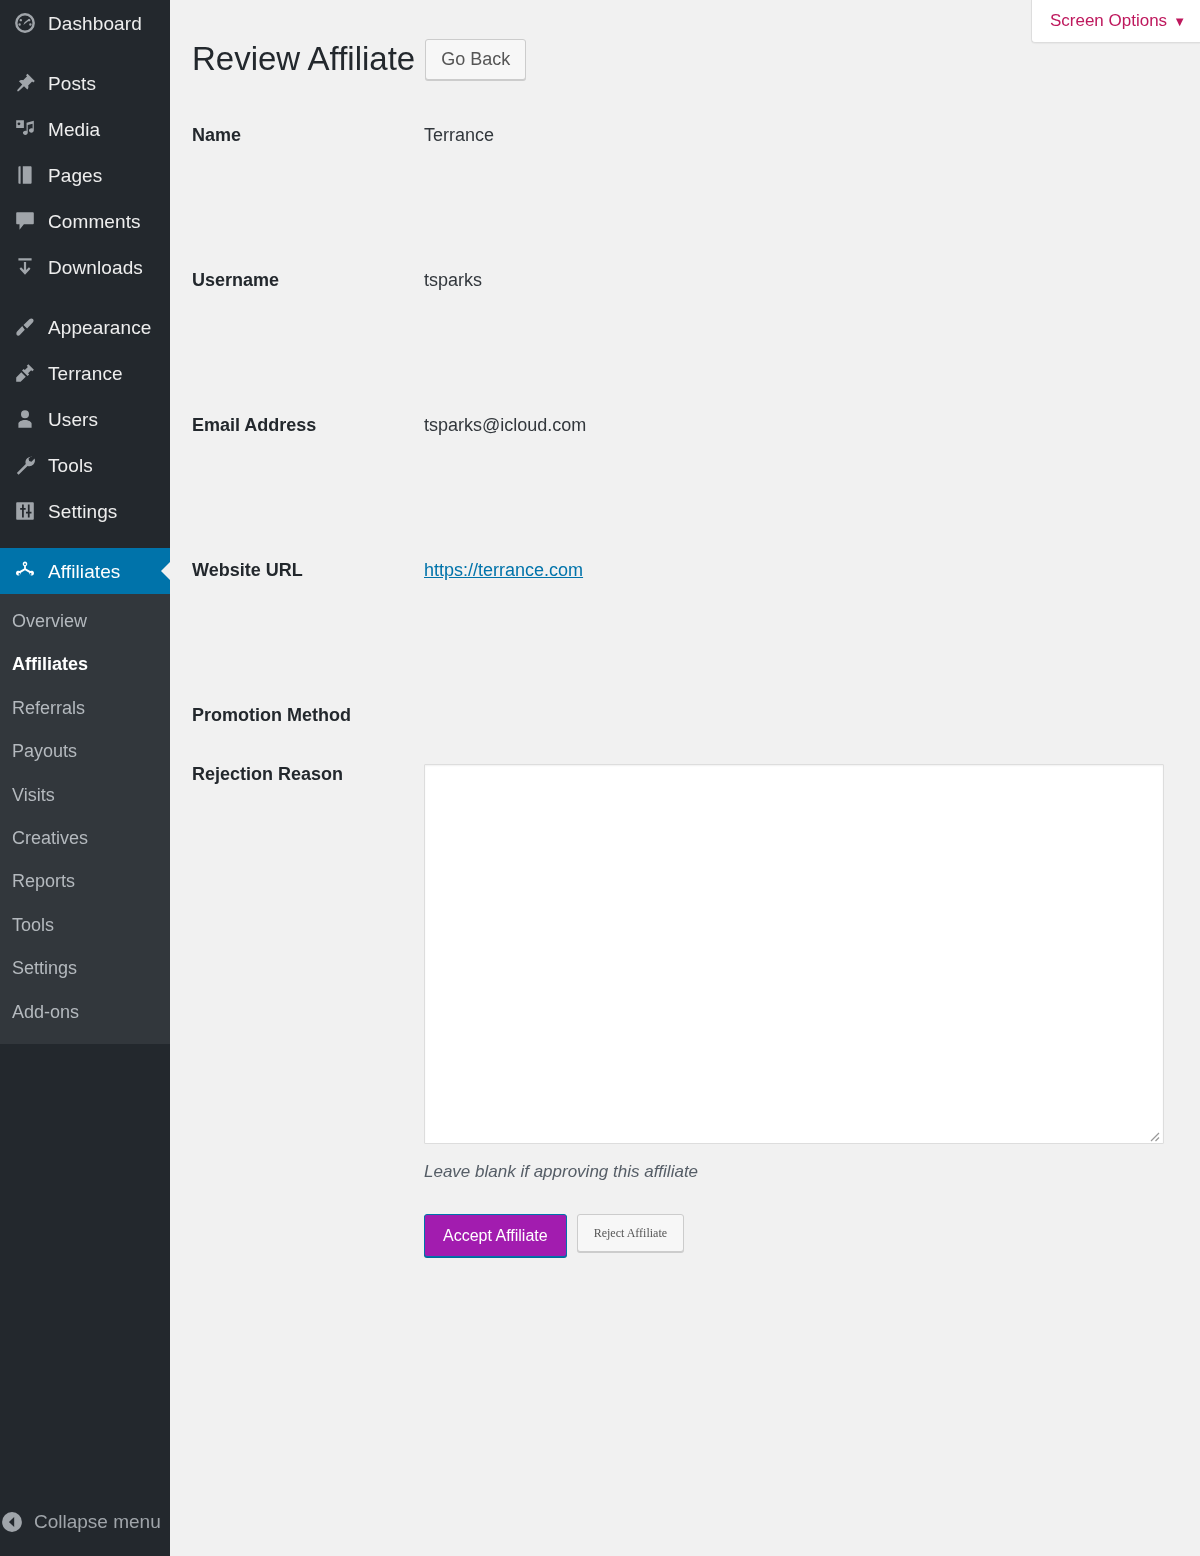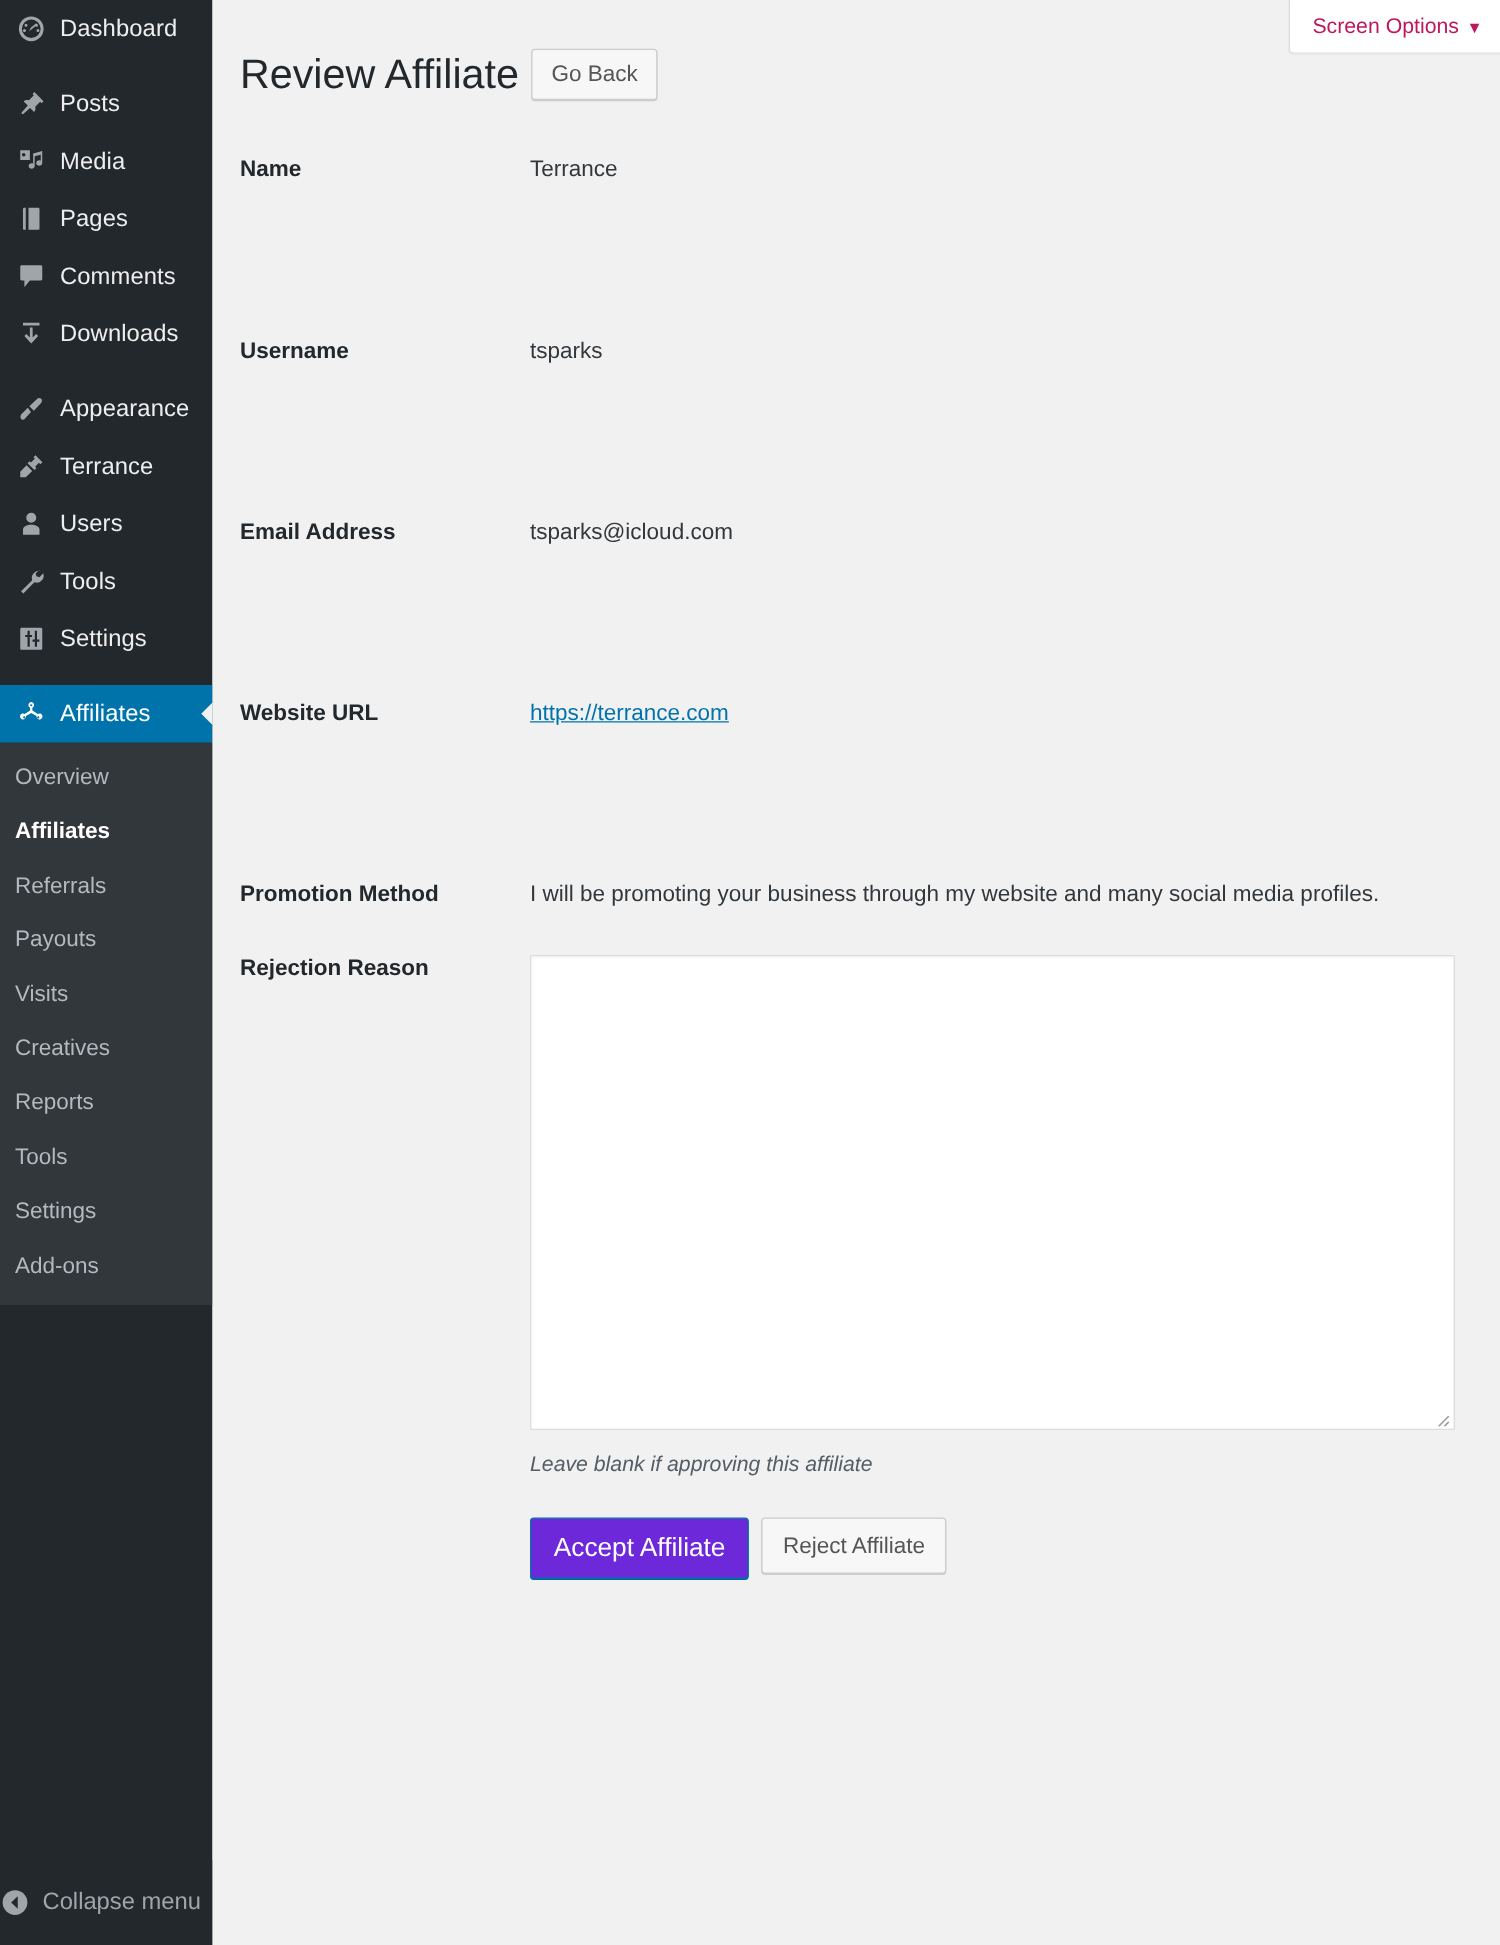--- a/index.html
+++ b/index.html
@@ -193,45 +193,45 @@
   #rejection-hint {
     font-size: 17px;
     font-style: italic;
     color: #555d66;
     margin-top: 18px;
     display: block;
   }
 
   #submit-row { margin-top: 32px; display: flex; align-items: flex-start; }
   #accept-affiliate-button {
-    background: #6d28d9;
+    background: #a21caf;
     border: 1px solid #0073aa;
     border-radius: 3px;
     color: #fff;
-    font-size: 21px;
+    font-size: 16px;
     padding: 11px 18px;
     cursor: pointer;
     box-shadow: 0 1px 0 #006799;
     line-height: 1.2;
     white-space: nowrap;
     font-family: "Liberation Sans", sans-serif;
   }
   #reject-affiliate-button {
     background: #f7f7f7;
     border: 1px solid #ccc;
     border-radius: 3px;
     color: #555;
-    font-size: 18px;
+    font-size: 12px;
     padding: 11px 16px;
     margin-left: 10px;
     cursor: pointer;
     box-shadow: 0 1px 0 #ccc;
     line-height: 1.2;
     white-space: nowrap;
-    font-family: Liberation Sans, sans-serif;
+    font-family: Liberation Serif, serif;
   }
 </style>
 </head>
 <body>
 
 <div id="app">
 
   <div id="adminmenuback">
     <ul class="menu-list">
 
@@ -410,21 +410,20 @@
       <div class="form-row">
         <div class="col-label">Website URL</div>
         <div class="col-field">
           <span id="website-url-link">https://terrance.com</span>
         </div>
       </div>
       <div class="spacer-l"></div>
 
       <div class="form-row">
         <div class="col-label">Promotion Method</div>
-        <div class="col-field">I will be promoting your business through my website and many social media profiles.</div>
       </div>
       <div class="spacer-s"></div>
 
       <div class="form-row">
         <div class="col-label">Rejection Reason</div>
         <div class="col-field">
           <div class="ta-wrap">
             <textarea id="rejection-reason-textarea" placeholder="" style=""></textarea>
             <span class="ta-handle">
               <svg width="14" height="14" viewBox="0 0 14 14">

